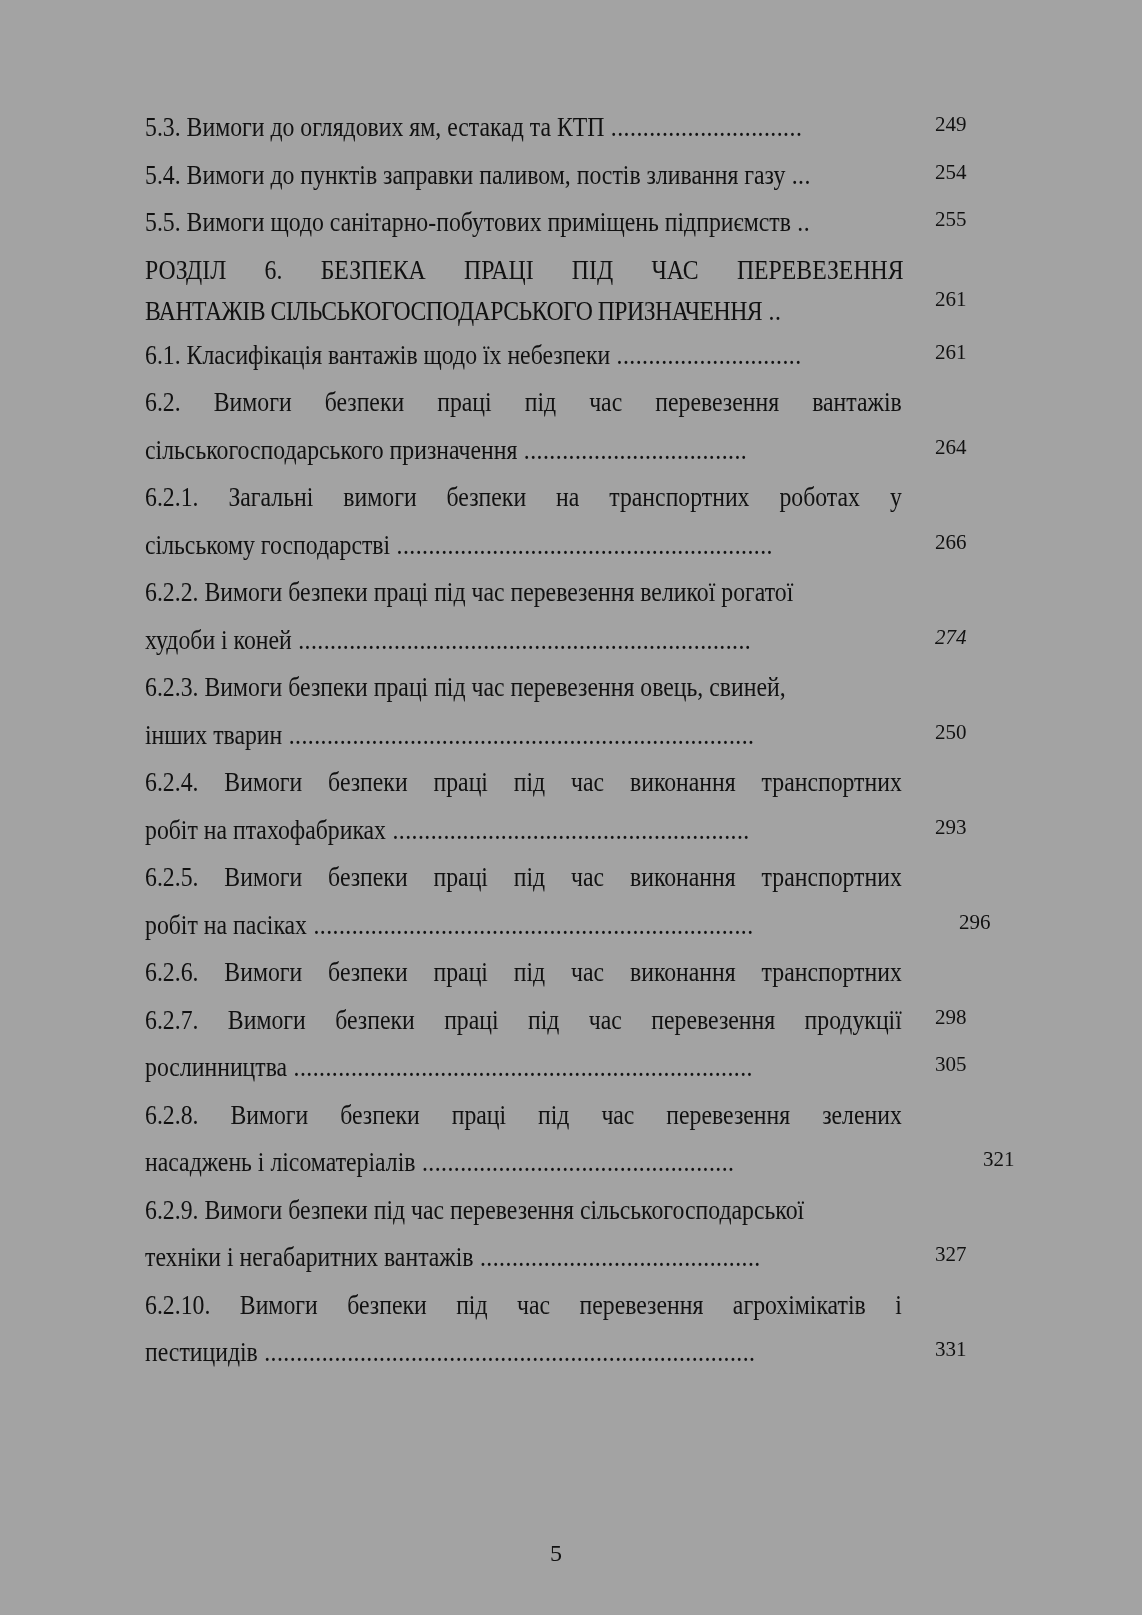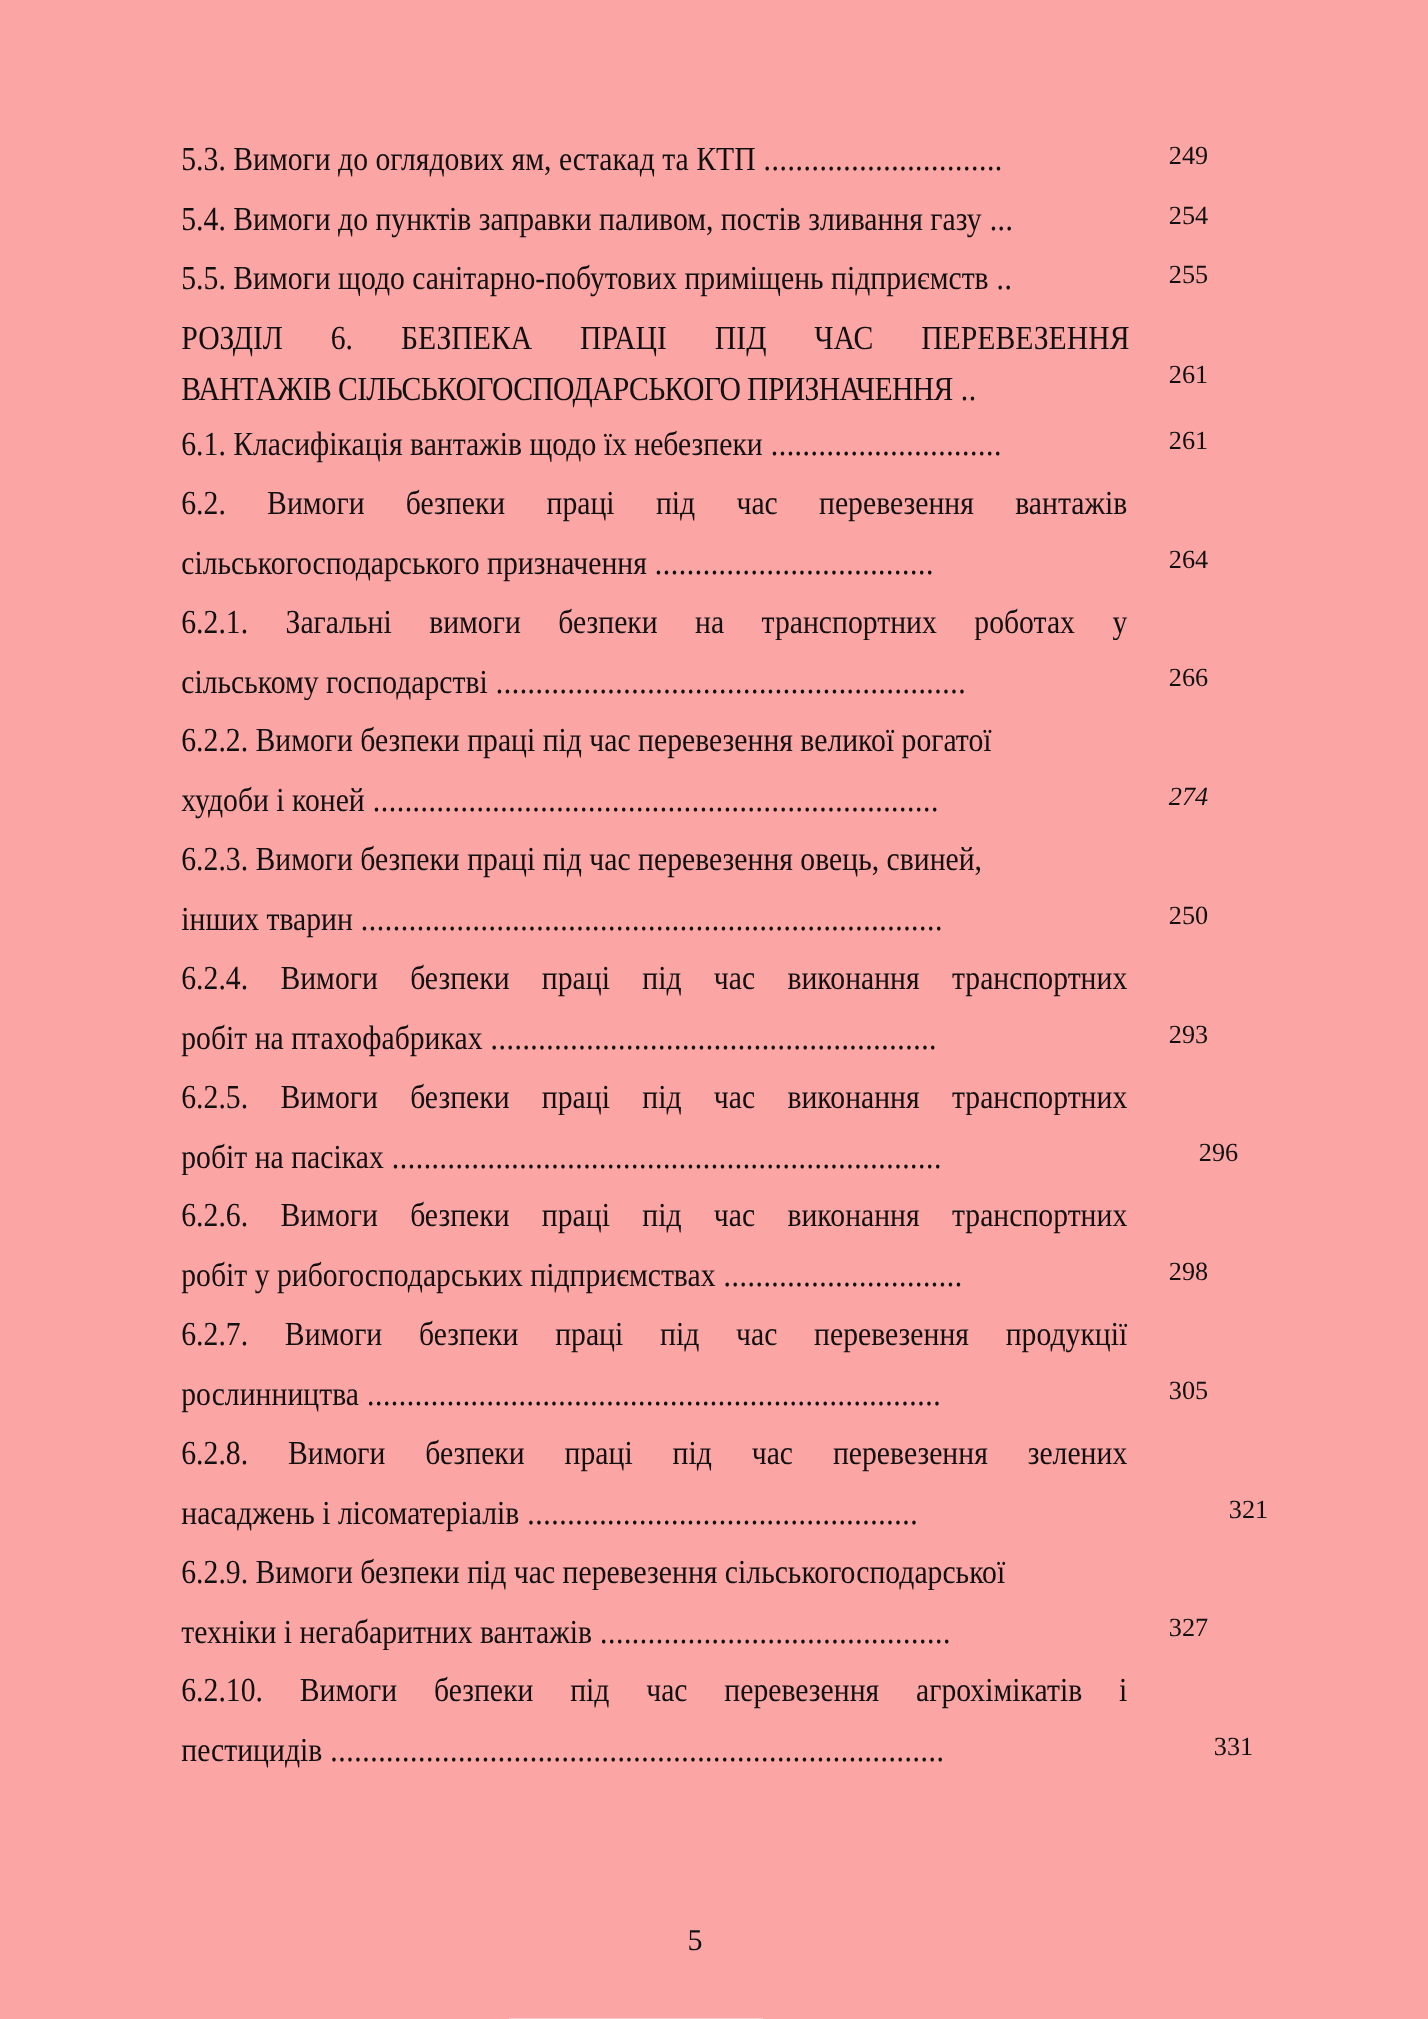--- a/index.html
+++ b/index.html
@@ -12,21 +12,21 @@
       height: 1615px;
       position: relative;
       overflow: hidden;
       font-family: "Liberation Serif", "DejaVu Serif", serif;
       color: #111111;
     }
     .page {
       position: absolute;
       left: 0; top: 0;
       width: 1142px; height: 1615px;
-      background: #fca5a5;
+      background: #a3a3a3;
     }
     .toc {
       position: absolute;
       left: 145px;
       top: 104px;
       width: 830px;
     }
     .entry {
       position: relative;
       width: 830px;
@@ -145,21 +145,20 @@
     </div>
 
     <div class="entry two">
       <div class="line justify"><span class="txt">6.2.5. Вимоги безпеки праці під час виконання транспортних</span></div>
       <div class="line last"><span class="txt"><span>робіт на пасіках</span><span class="dots"> .....................................................................</span></span></div>
       <span class="pg" style="top:47.5px;line-height:40px;margin-left:24px;">296</span>
     </div>
 
     <div class="entry two">
       <div class="line justify"><span class="txt">6.2.6. Вимоги безпеки праці під час виконання транспортних</span></div>
-      <div class="line last"><span class="txt"><span>робіт у рибогосподарських підприємствах</span><span class="dots"> ..............................</span></span></div>
       <span class="pg" style="top:47.5px;line-height:40px;">298</span>
     </div>
 
     <div class="entry two">
       <div class="line justify"><span class="txt">6.2.7. Вимоги безпеки праці під час перевезення продукції</span></div>
       <div class="line last"><span class="txt"><span>рослинництва</span><span class="dots"> ........................................................................</span></span></div>
       <span class="pg" style="top:47.5px;line-height:40px;">305</span>
     </div>
 
     <div class="entry two">
@@ -170,21 +169,21 @@
 
     <div class="entry two">
       <div class="line"><span class="txt">6.2.9. Вимоги безпеки під час перевезення сільськогосподарської</span></div>
       <div class="line last"><span class="txt"><span>техніки і негабаритних вантажів</span><span class="dots"> ............................................</span></span></div>
       <span class="pg" style="top:47.5px;line-height:40px;">327</span>
     </div>
 
     <div class="entry two">
       <div class="line justify"><span class="txt">6.2.10. Вимоги безпеки під час перевезення агрохімікатів і</span></div>
       <div class="line last"><span class="txt"><span>пестицидів</span><span class="dots"> .............................................................................</span></span></div>
-      <span class="pg" style="top:47.5px;line-height:40px;margin-left:36px;">331</span>
+      <span class="pg" style="top:47.5px;line-height:40px;">331</span>
     </div>
 
   </div>
 
   <div class="page-number">
     <span>5</span>
   </div>
 </div>
 
 </body></html>

